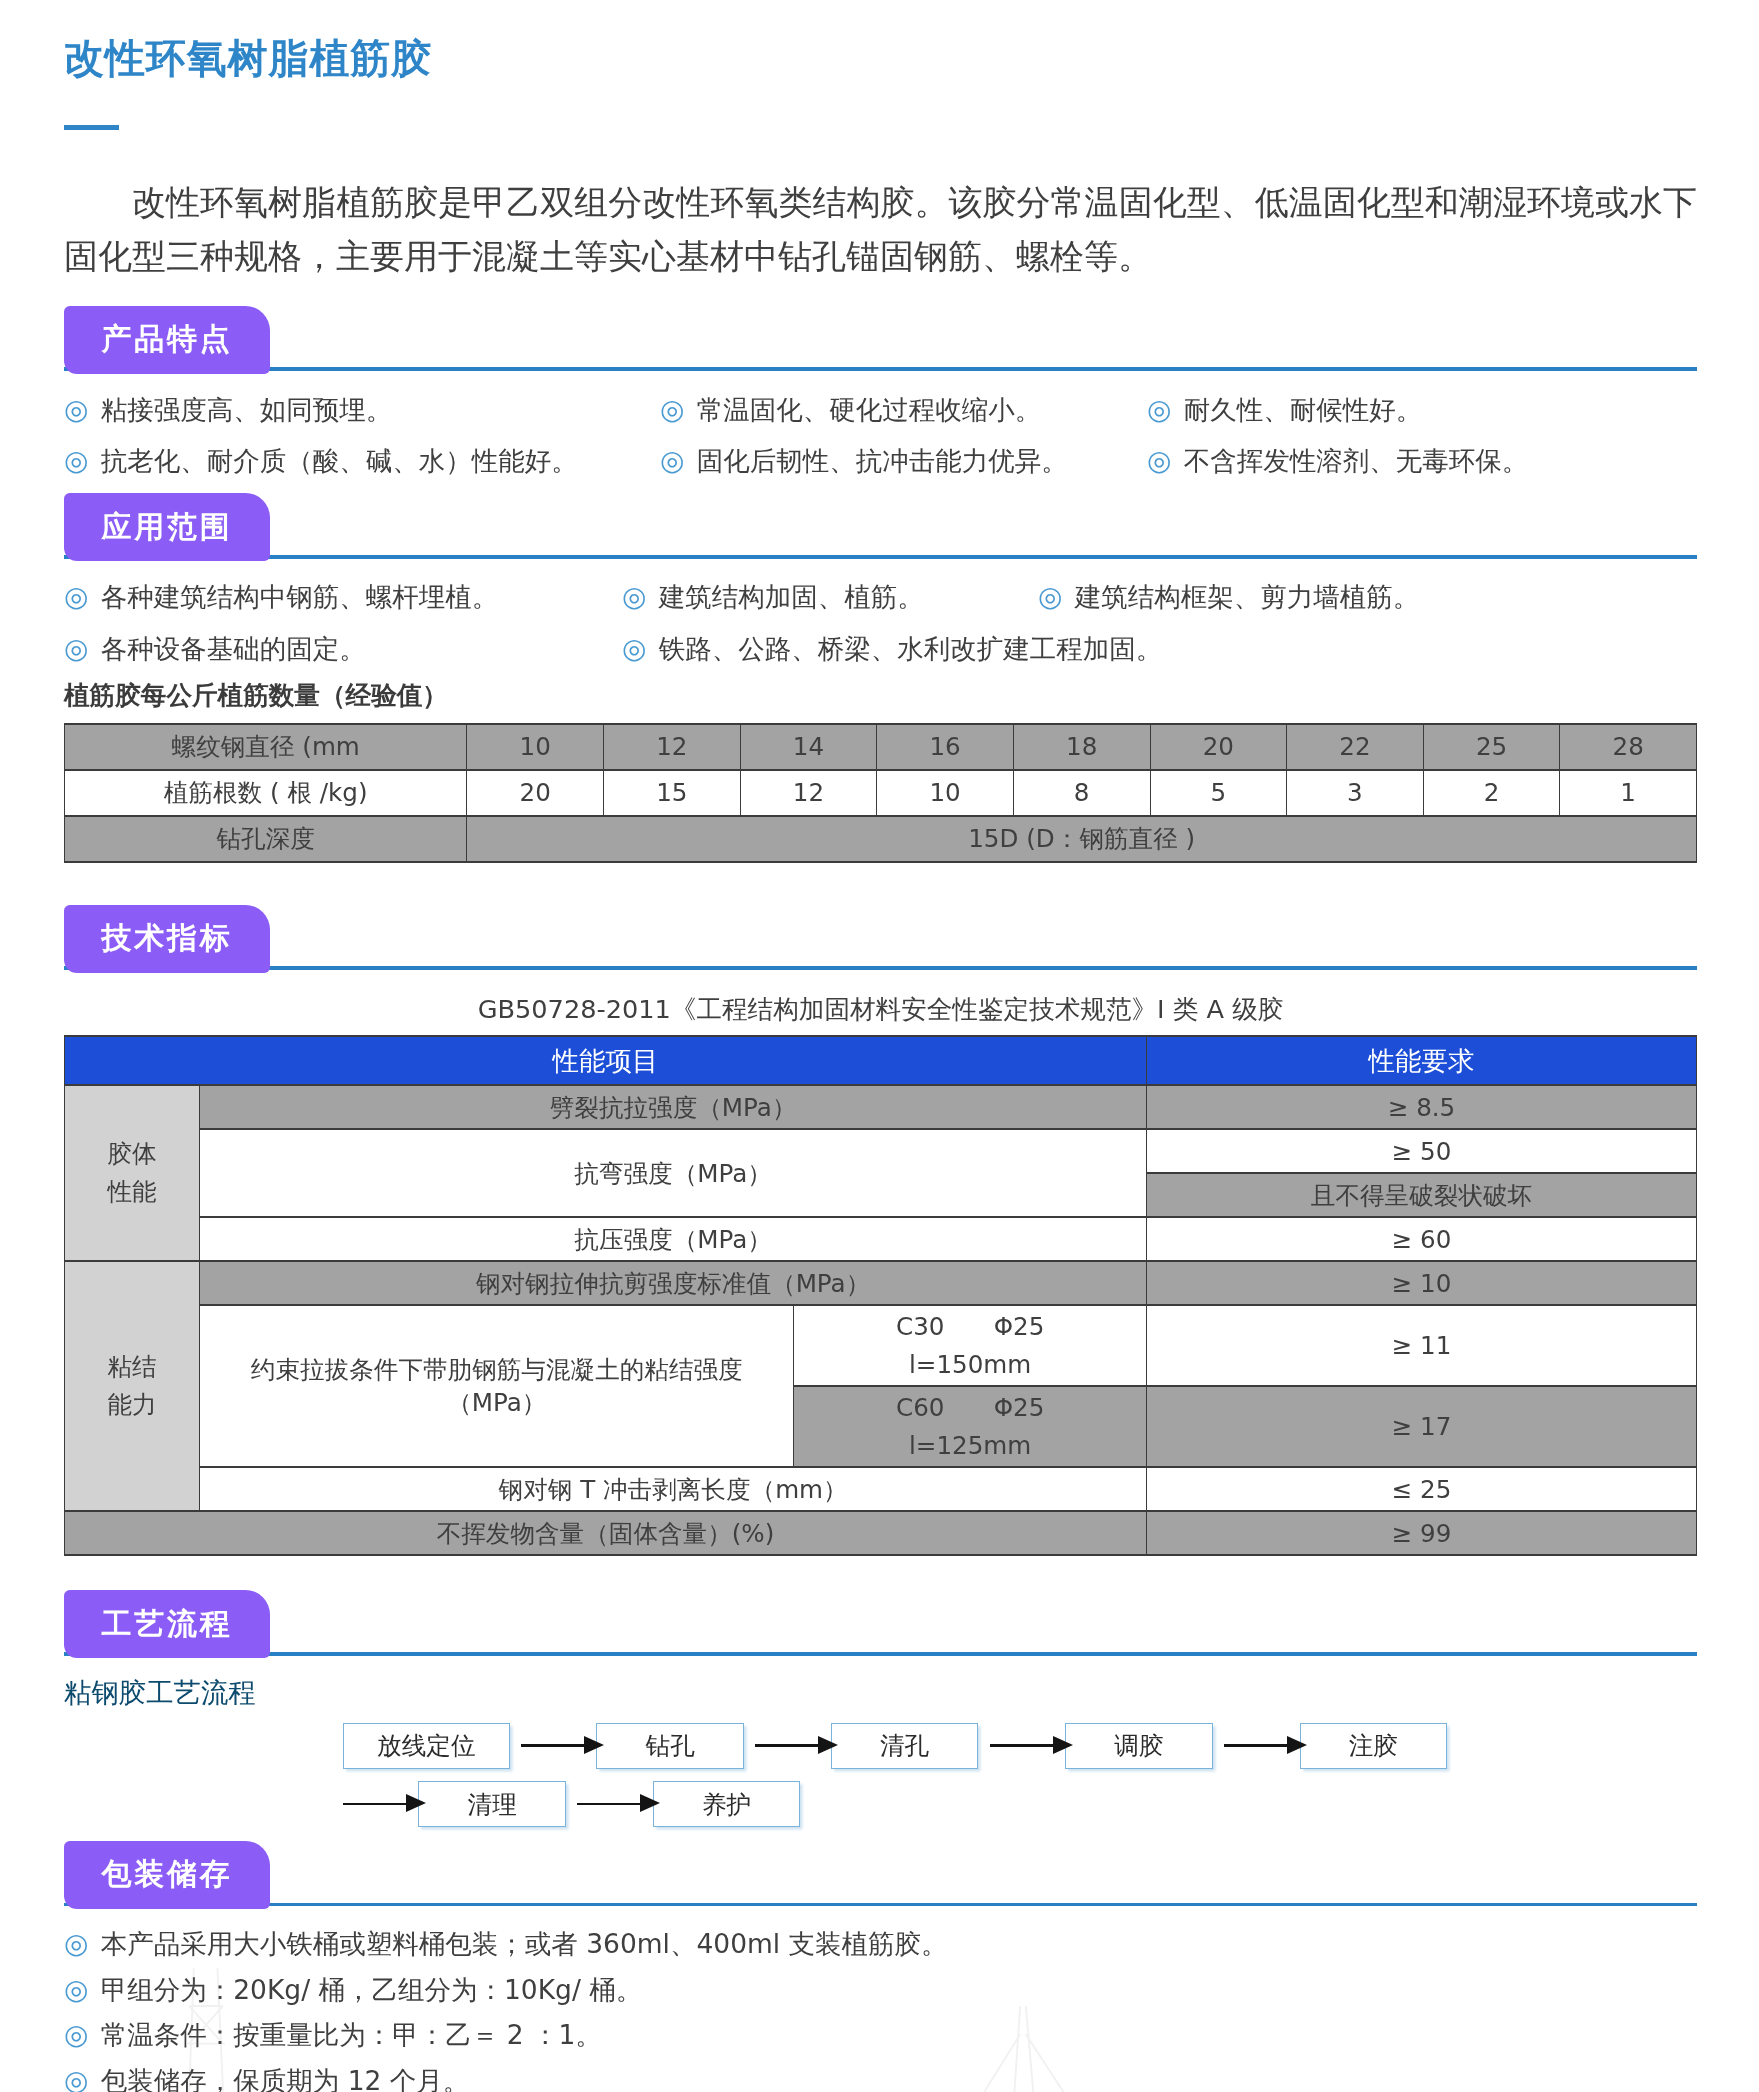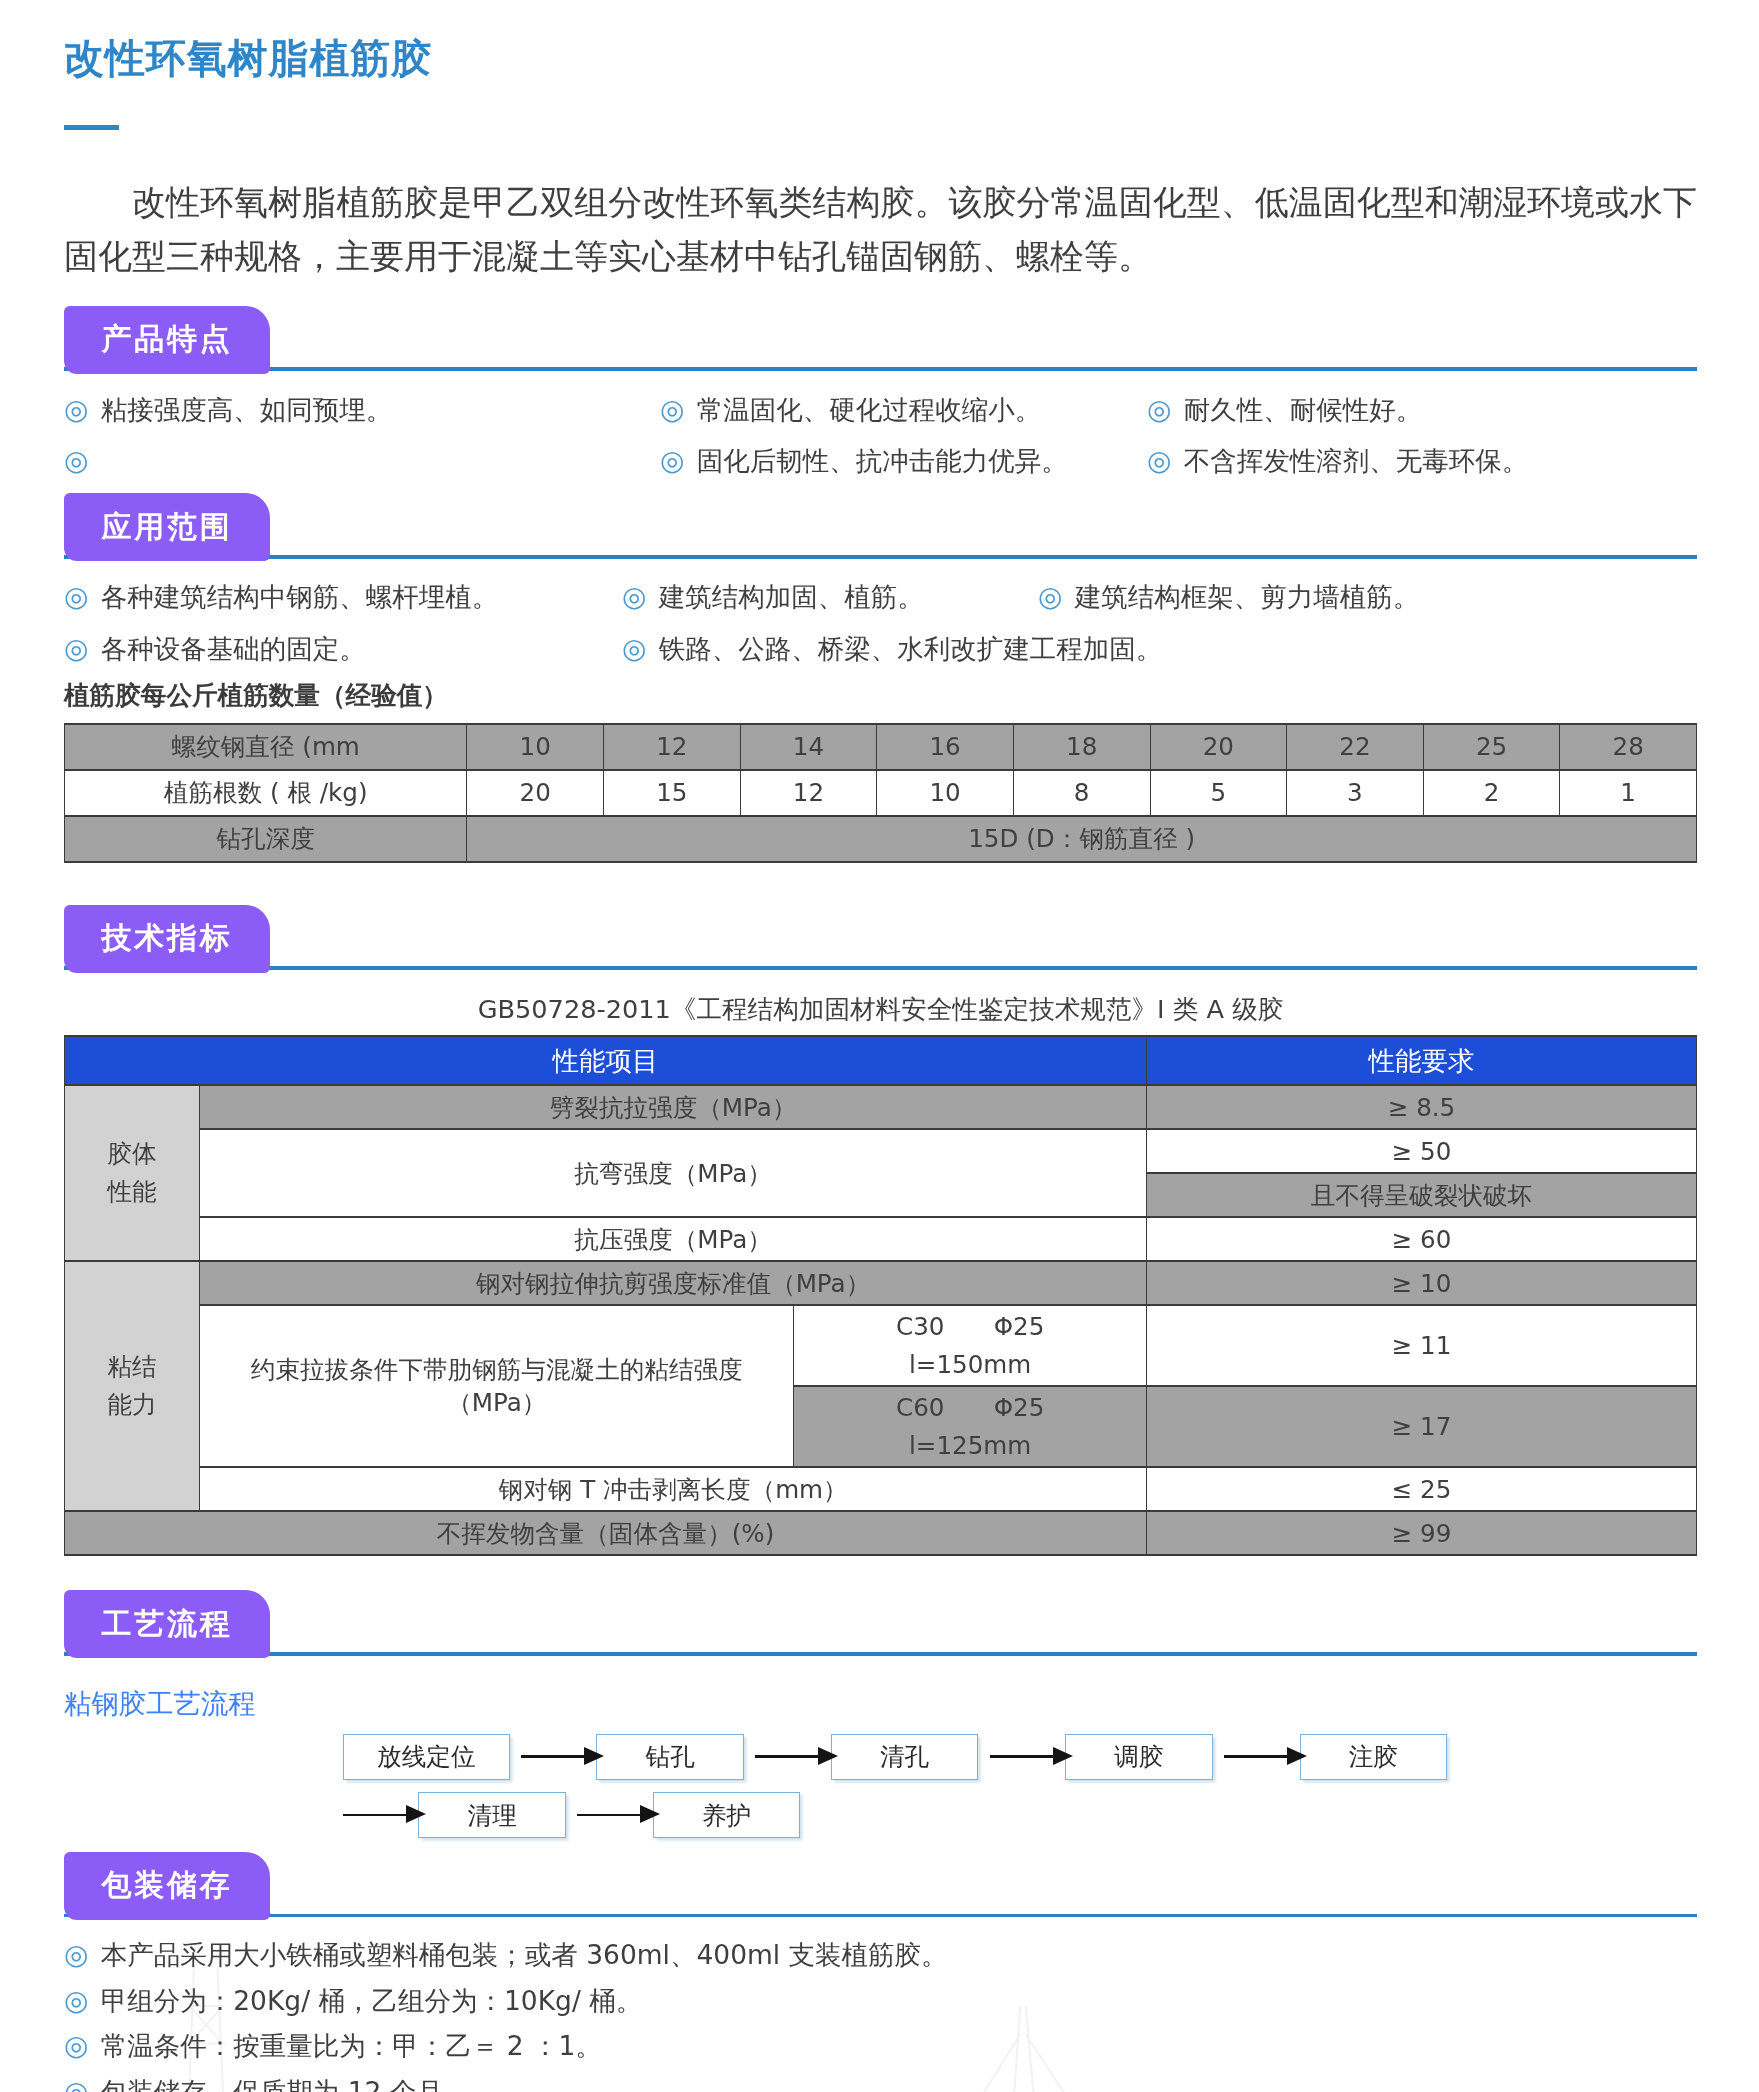--- a/index.html
+++ b/index.html
@@ -40,21 +40,21 @@
 
   .gb-line{margin-top:13.2px;font-size:25.6px;text-align:center;height:38px;line-height:38px;}
 
   table.tech{margin-top:7.6px;}
   table.tech td{height:42px;}
   table.tech tr.th td{background:#1d4ed8;color:#ffffff;font-size:26.5px;height:47px;border-color:#3b3b3b;}
   table.tech tr.tall td{height:79px;}
   td.pre{white-space:pre-line;line-height:38px;}
   .grp{background:#d2d2d2;}
 
-  .proc-subtitle{margin-top:23px;font-size:27.4px;height:38px;line-height:38px;color:#3b82f6;}
+  .proc-subtitle{margin-top:12px;font-size:27.4px;height:38px;line-height:38px;color:#0c4a6e;}
   .flow-row{display:flex;align-items:center;margin-left:271px;margin-top:7.6px;height:51px;padding-left:8px;}
   .fbox{min-width:138px;height:44px;padding:0 3.8px;border:1.9px solid #79b3dc;background:#fff;
     display:flex;align-items:center;justify-content:center;font-size:24.6px;color:#2b2b2b;
     box-shadow:2.8px 2.8px 2.8px rgba(61,139,199,0.28);}
   .fbox.wide{min-width:157px;}
   .farrow{position:relative;width:64px;height:2.8px;background:#141414;margin:0 11.4px 0 11.4px;}
   .farrow::after{content:"";position:absolute;right:-19px;top:-8.5px;width:0;height:0;
     border-left:20px solid #141414;border-top:9.5px solid transparent;border-bottom:9.5px solid transparent;}
 
   .storage-list{margin-top:13.2px;display:flex;flex-direction:column;row-gap:9.5px;font-size:26.5px;}
@@ -85,20 +85,21 @@
       <div class="bullet">
           <span class="dot">◎</span>
           <span>常温固化、硬化过程收缩小。</span>
         </div>
       <div class="bullet">
           <span class="dot">◎</span>
           <span>耐久性、耐候性好。</span>
         </div>
       <div class="bullet">
           <span class="dot">◎</span>
+          <span>抗老化、耐介质（酸、碱、水）性能好。</span>
         </div>
       <div class="bullet">
           <span class="dot">◎</span>
           <span>固化后韧性、抗冲击能力优异。</span>
         </div>
       <div class="bullet">
           <span class="dot">◎</span>
           <span>不含挥发性溶剂、无毒环保。</span>
         </div>
     </div>

